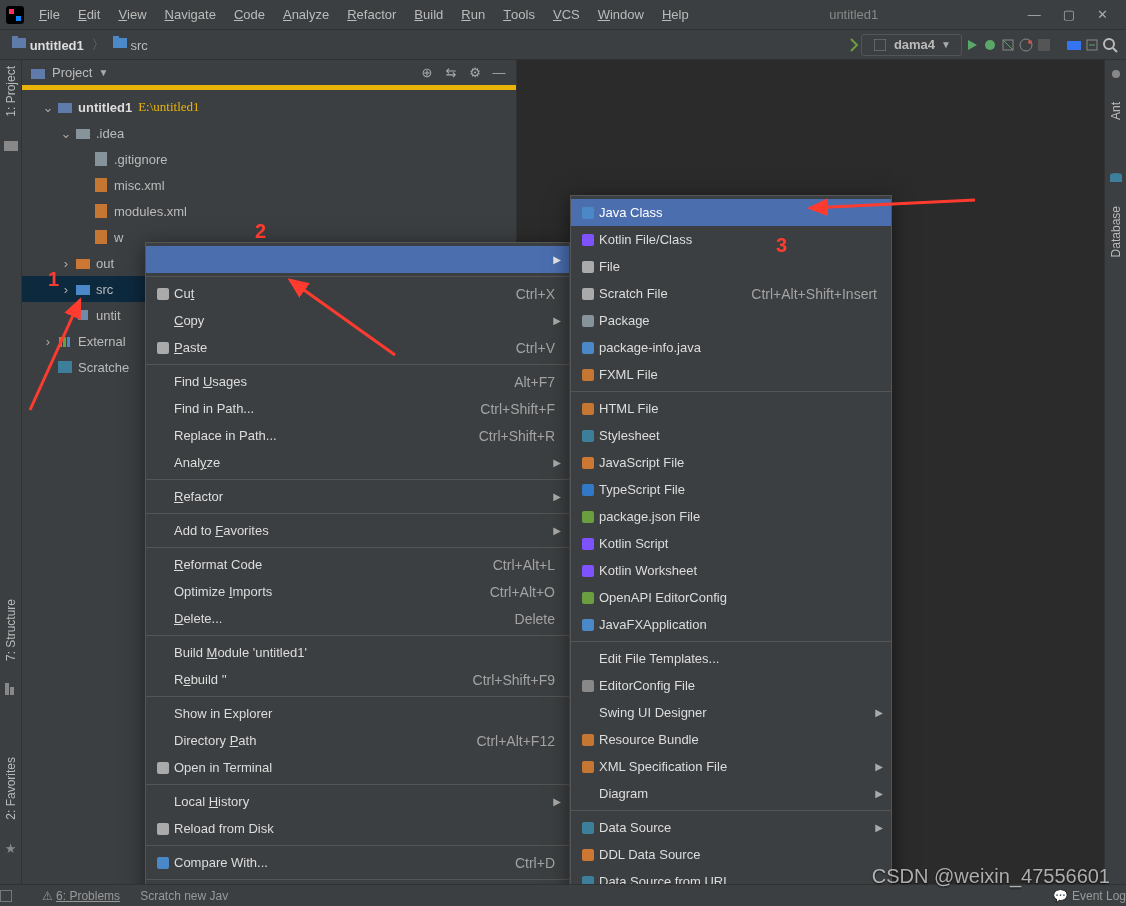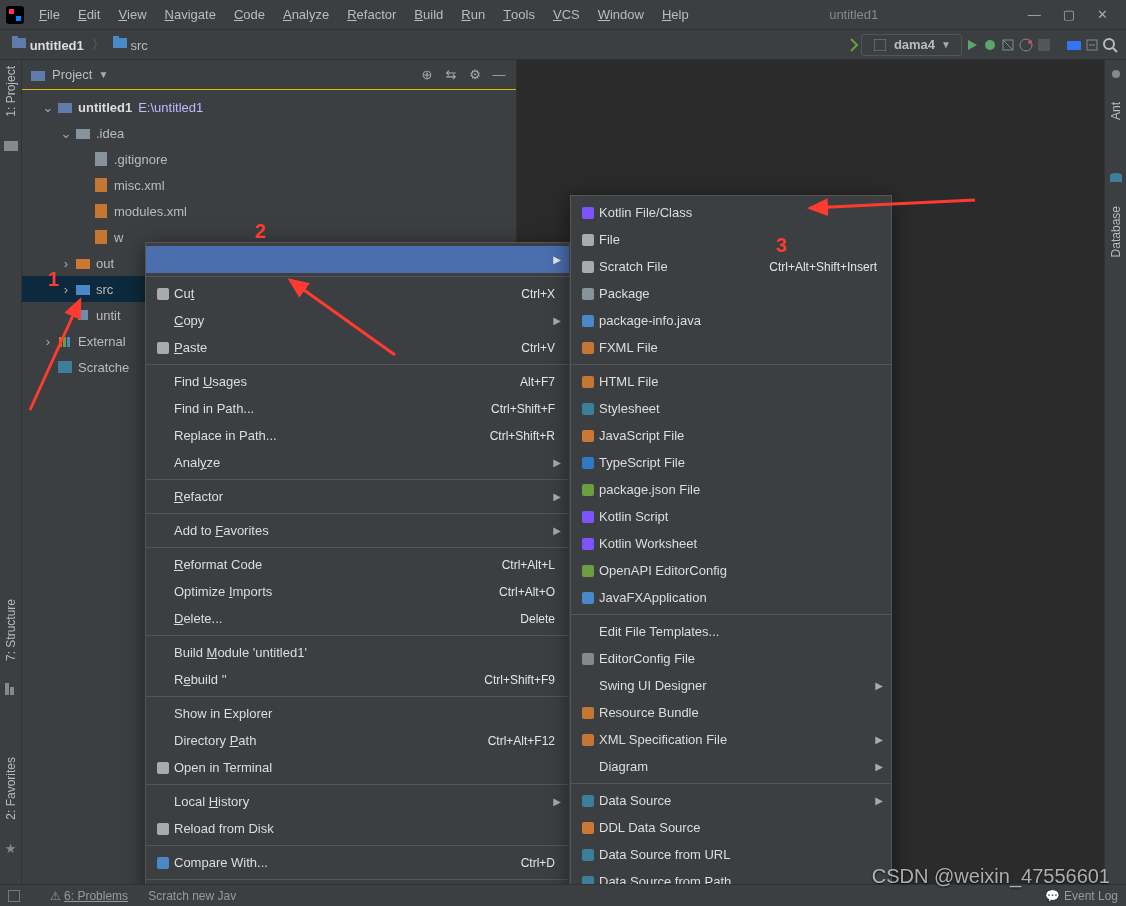--- a/index.html
+++ b/index.html
@@ -41,52 +41,52 @@
   .bc-icon { width:14px;height:14px; display:inline-block;}
   .nav-right { margin-left:auto; display:flex; align-items:center; gap:2px;font-weight:bold;}
   .run-config { border:1px solid #555; border-radius:3px; padding:2px 10px; display:flex; align-items:center; gap:6px;}
   .icon { width:16px; height:16px; display:inline-flex; align-items:center; justify-content:center; }
   
   .main { position:relative; display:flex; height:calc(100% - 60px - 22px); }
   .left-stripe { width:22px; background:#3c3f41; border-right:1px solid #323232; display:flex; flex-direction:column; align-items:center; padding-top:6px; gap:20px;}
   .vtext { writing-mode: vertical-rl; transform: rotate(180deg); font-size:12px; color:#bbb; white-space:nowrap;}
   .right-stripe { width:22px; background:#3c3f41; border-left:1px solid #323232;display:flex; flex-direction:column; align-items:center; padding-top:6px; gap:20px;}
   .project-panel { width:495px; background:#3c3f41; display:flex; flex-direction:column; border-right:1px solid #323232;}
-  .panel-header { height:30px; display:flex; align-items:center; padding:0 8px; gap:6px; border-bottom:1px solid #eab308;}
+  .panel-header { height:30px; display:flex; align-items:center; padding:0 8px; gap:6px; border-bottom:5px solid #eab308;}
   .panel-header .spacer{flex:1;}
   .panel-header .hicon{width:18px;height:18px;display:flex;align-items:center;justify-content:center;color:#aaa;}
   .tree { padding:4px 0; font-size:13px; }
   .tree-row { height:26px; display:flex; align-items:center; padding-left:4px; white-space:nowrap;}
   .tree-row .twist { width:16px; text-align:center; color:#aaa;}
   .tree-row .ticon { width:18px; display:inline-flex; align-items:center; justify-content:center; margin-right:4px;}
   .tree-row.sel { background:#0d293e; }
-  .tree-row .dim { color:#c4b5fd; margin-left:6px;}
+  .tree-row .dim { color:#eab308; margin-left:6px;font-family:Liberation Serif, serif;}
   .indent-1{padding-left:18px;} .indent-2{padding-left:36px;} .indent-3{padding-left:54px;}
   .editor-area { flex:1; background:#2b2b2b; }
   
   .ctx {
     position:absolute;
     background:#3c3f41;
     border:1px solid #555;
     box-shadow:0 4px 20px rgba(0,0,0,0.5);
     padding:3px 0;
     font-size:13px;
     color:#ddd;
   }
   .ctx-row { height:27px; display:flex; align-items:center; padding:0 14px 0 6px; position:relative; white-space:nowrap;}
   .ctx-row.sel { background:#4b6eaf; color:#fff; }
   .ctx-row .ci { width:22px; display:inline-flex; align-items:center; justify-content:center;}
   .ctx-row .lbl { flex:1; }
   .ctx-row .lbl .u{ text-decoration:underline; }
-  .ctx-row .sc { color:#e5e5e5; font-size:12px; padding-left:20px;}
+  .ctx-row .sc { color:#a3a3a3; font-size:14px; padding-left:20px;}
   .ctx-row .arrow { position:absolute; right:8px; color:#aaa; font-size:10px;}
   .ctx-row.sel .sc, .ctx-row.sel .arrow{color:#e8e8e8;}
   .ctx-sep { height:1px; background:#555; margin:3px 0;}
   
-  .status-bar { position:absolute; bottom:0; left:0; right:0; height:22px; background:#3c3f41; border-top:1px solid #323232; display:flex; align-items:center; padding:0 8px; font-size:12px; color:#999;}
+  .status-bar { position:absolute; bottom:0; left:0; right:0; height:22px; background:#3c3f41; border-top:1px solid #323232; display:flex; align-items:center; padding:0 0; font-size:12px; color:#999;}
   .status-left{ display:flex; align-items:center; gap:10px;}
   .status-right{ margin-left:auto; display:flex; align-items:center; gap:10px;}
   
   .anno { position:absolute; color:#ff3b30; font-weight:bold; font-size:20px; z-index:50; pointer-events:none;}
   .arrow-svg{ position:absolute; z-index:49; pointer-events:none;}
   .watermark { position:absolute; right:16px; bottom:18px; color:#d9d9d9; font-size:20px; opacity:0.75; z-index:60; pointer-events:none; text-shadow:0 1px 2px #000;}
   
   svg { display:block; }
 </style>
 </head>
@@ -501,20 +501,28 @@
     </div>
     <div class="ctx-sep"></div>
     <div class="ctx-row">
       <span class="ci"></span>
       <span class="lbl">Open Module Settings</span>
       <span class="sc">F4</span>
     </div>
   </div>
 
 <div class="ctx" id="ctx-new" style="left:570px; top:195px; width:322px;">
+    <div class="ctx-row sel">
+      <span class="ci">
+        <svg width="14" height="14">
+          <rect x="1" y="1" width="12" height="12" rx="2" fill="#4a88c7"></rect>
+        </svg>
+      </span>
+      <span class="lbl">Java Class</span>
+    </div>
     <div class="ctx-row">
       <span class="ci">
         <svg width="14" height="14">
           <rect x="1" y="1" width="12" height="12" rx="2" fill="#7f52ff"></rect>
         </svg>
       </span>
       <span class="lbl">Kotlin File/Class</span>
     </div>
     <div class="ctx-row">
       <span class="ci">

